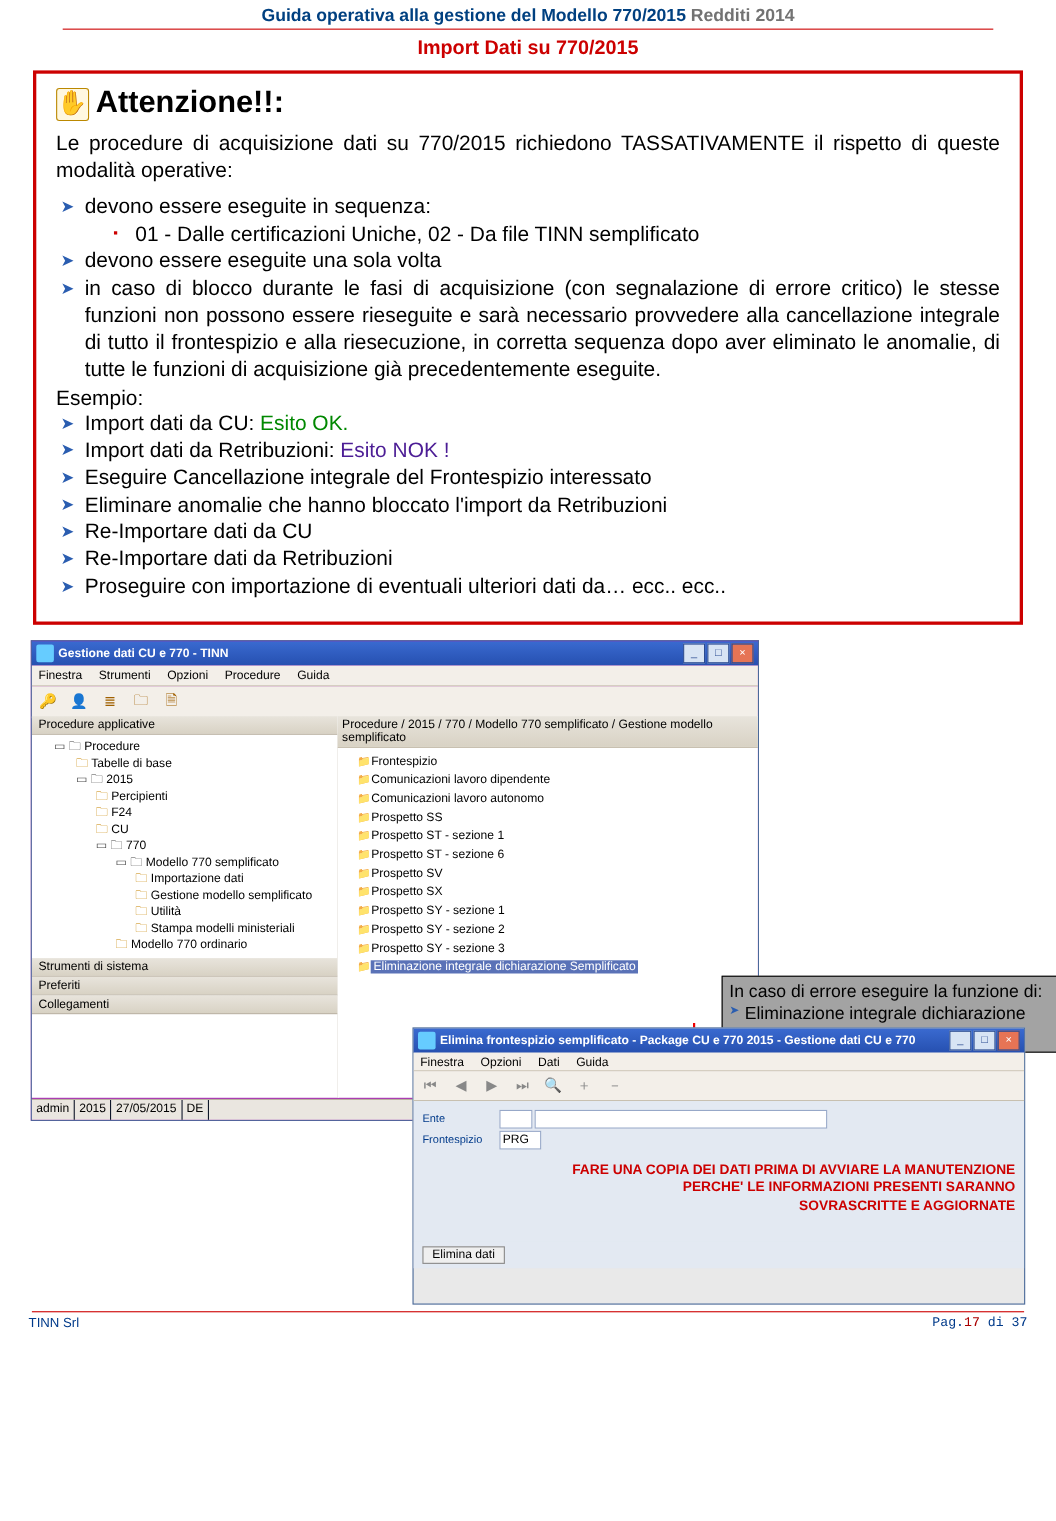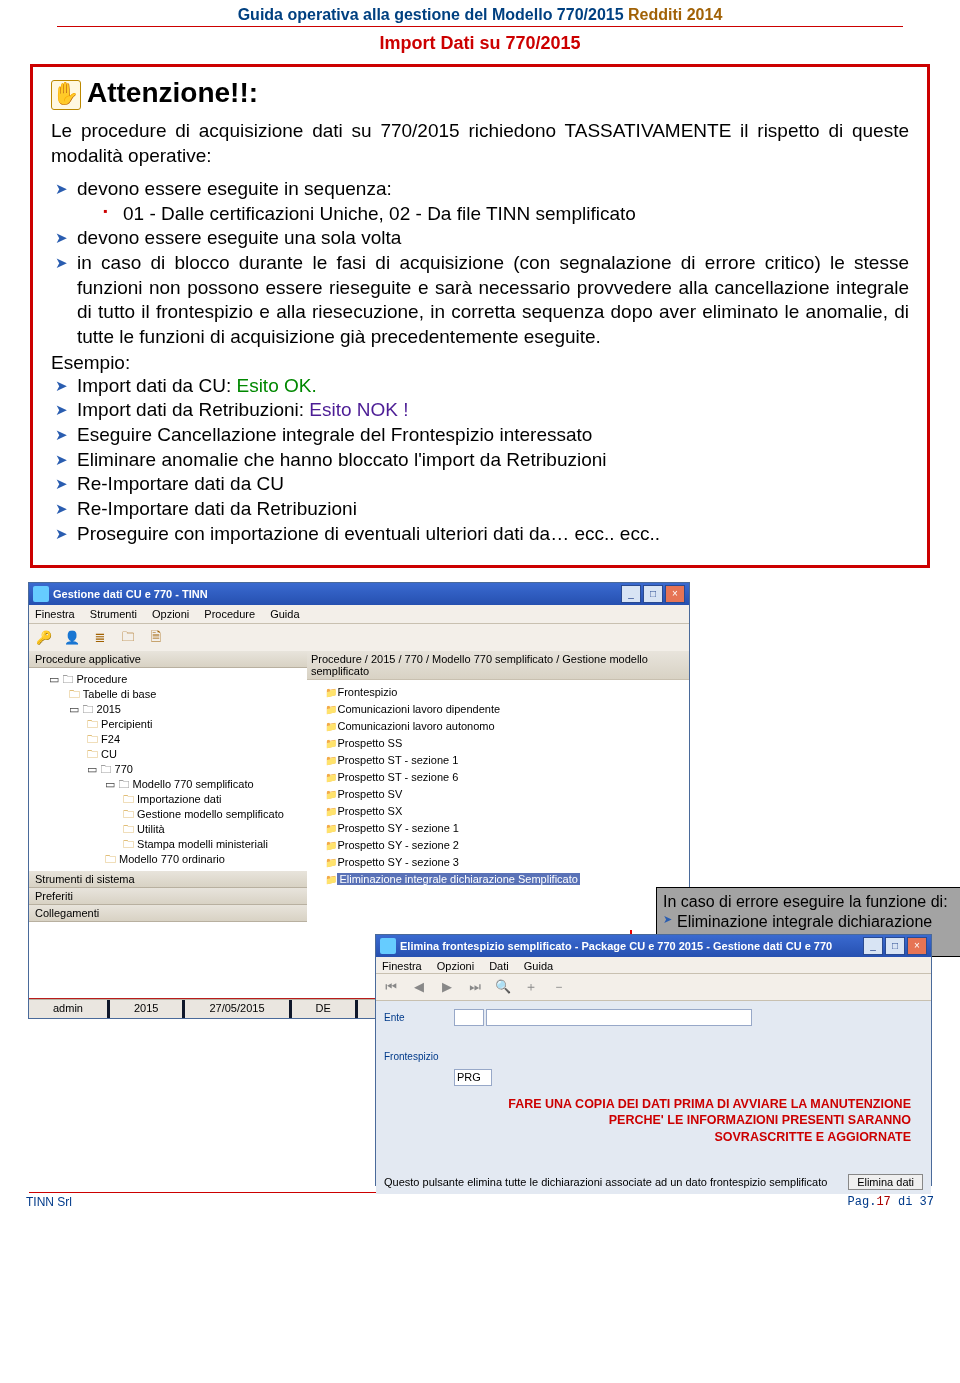--- a/index.html
+++ b/index.html
@@ -1,37 +1,37 @@
 <!DOCTYPE html>
 <html><head>
 <meta charset="utf-8">
 <style>
   html,body{margin:0;padding:0;font-family:Arial,Helvetica,sans-serif;background:#fff;color:#000;width:960px}
   .page{width:960px;position:relative;padding:0 30px 0 30px;box-sizing:border-box}
   .header-title{text-align:center;color:#004080;font-size:16px;font-weight:bold;margin:6px 0 2px 0}
-  .header-title .redditi{color:#a16207}
+  .header-title .redditi{color:#737373}
   .header-rule{border-bottom:1px solid #c00;width:94%;margin:0 auto 6px auto}
   .section-title{color:#c00;font-weight:bold;font-size:18px;text-align:center;margin:2px 0 10px 0}
   .box{border:3px solid #c00;padding:10px 18px 18px 18px;margin:0 0 14px 0}
   .attenzione-line{font-size:28px;font-weight:bold;color:#000;margin:0 0 8px 0}
   .hand{display:inline-block;width:28px;height:28px;border:1px solid #b80;background:#fff8e0;border-radius:3px;vertical-align:middle;margin-right:6px;color:#d90;font-size:22px;line-height:26px}
   .intro{font-size:19px;line-height:1.35;text-align:justify;margin:0 0 8px 0}
   ul.arrows{list-style:none;margin:0 0 0 4px;padding:0}
   ul.arrows>li{position:relative;padding-left:22px;font-size:19px;line-height:1.3;margin:0;text-align:justify}
   ul.arrows>li::before{content:"\27A4";color:#2a5db0;position:absolute;left:0;top:2px;font-size:15px}
   ul.squares{list-style:none;margin:0 0 0 26px;padding:0}
   ul.squares>li{position:relative;padding-left:20px;font-size:19px;line-height:1.3}
   ul.squares>li::before{content:"\25AA";color:#c00;position:absolute;left:0;top:2px;font-size:12px}
   .esempio{font-size:19px;margin:2px 0 0 0}
   .green{color:#008800}
   .red{color:#4c1d95}
   .highlight{background:#5a72b7;color:#fff;padding:0 2px}
   
   .shot-wrap{position:relative;height:610px;margin:0 -30px 0 -30px}
-  .win1{position:absolute;left:28px;top:0;width:660px;height:435px;background:#b91c1c;border:1px solid #4a6a9a;font-family:Tahoma,Arial,sans-serif;font-size:11px}
+  .win1{position:absolute;left:28px;top:0;width:660px;height:435px;background:#a21caf;border:1px solid #4a6a9a;font-family:Tahoma,Arial,sans-serif;font-size:11px}
   .titlebar{display:flex;align-items:center;height:22px;background:linear-gradient(#3a6ad0,#2650b0);color:#fff;padding:0 4px}
   .titlebar .sys{width:16px;height:16px;background:#6cf;border-radius:2px;margin-right:4px}
   .titlebar .txt{flex:1;font-weight:bold;font-size:11px}
   .wbtn{width:18px;height:16px;background:#d8e4f4;border:1px solid #2a4a90;margin-left:2px;display:flex;align-items:center;justify-content:center;color:#2a4a90;font-size:10px}
   .wbtn.close{background:#e67455;color:#fff}
   .menubar{height:18px;background:#f3efe9;border-bottom:1px solid #c8c0b0;padding:0 6px}
   .menubar span{display:inline-block;margin-right:12px;font-size:11px;line-height:18px}
   .toolbar{height:28px;background:#f3efe9;border-bottom:1px solid #c8c0b0;display:flex;align-items:center;padding:0 4px;gap:6px}
   .tb-ico{width:22px;height:22px;border:0;display:flex;align-items:center;justify-content:center;font-size:13px;color:#a06000}
   .leftpane{position:absolute;left:0;top:68px;bottom:20px;width:278px;background:#fff;border-right:1px solid #b8b0a0;overflow:hidden}
@@ -39,33 +39,33 @@
   .tree{padding:4px 4px 0 6px;font-size:11px;line-height:15px}
   .tree div{white-space:nowrap}
   .tree .i1{padding-left:14px}.tree .i2{padding-left:34px}.tree .i3{padding-left:52px}.tree .i4{padding-left:70px}.tree .i5{padding-left:88px}
   .fold{color:#444}
   .yf{color:#c68400}
   .rightpane{position:absolute;left:278px;top:68px;right:0;bottom:20px;background:#fff}
   .bc{background:linear-gradient(#e8e4dc,#d8d2c4);padding:2px 4px;font-size:11px;border-bottom:1px solid #c8c0b0}
   .rlist{padding:4px 4px 0 18px;font-size:11px;line-height:17px}
   .rlist div::before{content:"\1F4C1 ";font-size:10px;color:#c68400}
   .statusbar{position:absolute;left:0;right:0;bottom:0;height:18px;background:#eae6e0;border-top:1px solid #b8b0a0;display:flex;font-size:11px}
-  .statusbar span{border-right:3px solid #0f172a;padding:2px 24px}
+  .statusbar span{border-right:1px solid #0f172a;padding:2px 4px}
   
   .callout{position:absolute;left:656px;top:305px;width:310px;background:#a3a3a3;border:1px solid #000;font-size:16px;line-height:1.25;padding:4px 6px}
   .callout .cline{position:relative;padding-left:14px}
   .callout .cline::before{content:"\27A4";color:#2a5db0;position:absolute;left:0;top:1px;font-size:11px}
   .arrow{position:absolute;left:630px;top:348px;width:2px;height:70px;background:#e00}
   .arrow::after{content:"";position:absolute;left:-4px;bottom:-1px;border:5px solid transparent;border-top:9px solid #e00}
   
   .win2{position:absolute;left:375px;top:352px;width:555px;height:250px;background:#e9e9e9;border:1px solid #4a6a9a;font-family:Tahoma,Arial,sans-serif;font-size:11px}
   .win2 .menubar{height:16px}
   .win2 .toolbar{height:26px}
   .tb-pale{width:22px;height:22px;display:flex;align-items:center;justify-content:center;color:#888;font-size:13px}
-  .form-area{background:#e3e9f2;padding:6px 20px 10px 8px}
+  .form-area{background:#e3e9f2;padding:6px 8px 10px 8px}
   .fl{display:flex;align-items:center;margin:2px 0}
   .fl label{width:70px;color:#003a8a;font-size:10px}
   .fl input{border:1px solid #97a8c8;height:15px;font-size:11px;padding:0 2px}
   .warn{color:#c00;text-align:right;font-weight:bold;font-size:12.5px;line-height:1.35;margin:10px 0 14px 0}
   .elim-row{display:flex;align-items:center;gap:10px;background:#e3e9f2;padding:4px 8px}
   .elim-row .desc{flex:1;font-size:11px}
   .elim-row button{font-size:11px;padding:1px 8px;background:#efefef;border:1px solid #888}
   
   .footer-rule{border-top:1px solid #c00;width:94%;margin:0 auto}
   .footer{display:flex;justify-content:space-between;font-size:12px;color:#003a8a;padding:2px 26px 4px 26px}
@@ -209,30 +209,29 @@
         <div class="tb-pale">－</div>
       </div>
       <div class="form-area">
         <div class="fl">
             <label>Ente</label>
             <input style="width: 24px;">
             <input style="width: 260px; margin-left: 2px;">
           </div>
         <div class="fl">
             <label>Frontespizio</label>
-            <input style="width: 32px; margin-top: 41px;" value="PRG">
+            <input style="width: 32px;" value="PRG">
           </div>
         <div class="warn">
           <div>FARE UNA COPIA DEI DATI PRIMA DI AVVIARE LA MANUTENZIONE</div>
           <div>PERCHE' LE INFORMAZIONI PRESENTI SARANNO</div>
           <div>SOVRASCRITTE E AGGIORNATE</div>
         </div>
       </div>
       <div class="elim-row">
-        <div class="desc">Questo pulsante elimina tutte le dichiarazioni associate ad un dato frontespizio semplificato</div>
         <button>Elimina dati</button>
       </div>
     </div>
   </div>
 
 </div>
 
 <div class="footer-rule"></div>
 <div class="footer">
   <span>TINN Srl</span>

